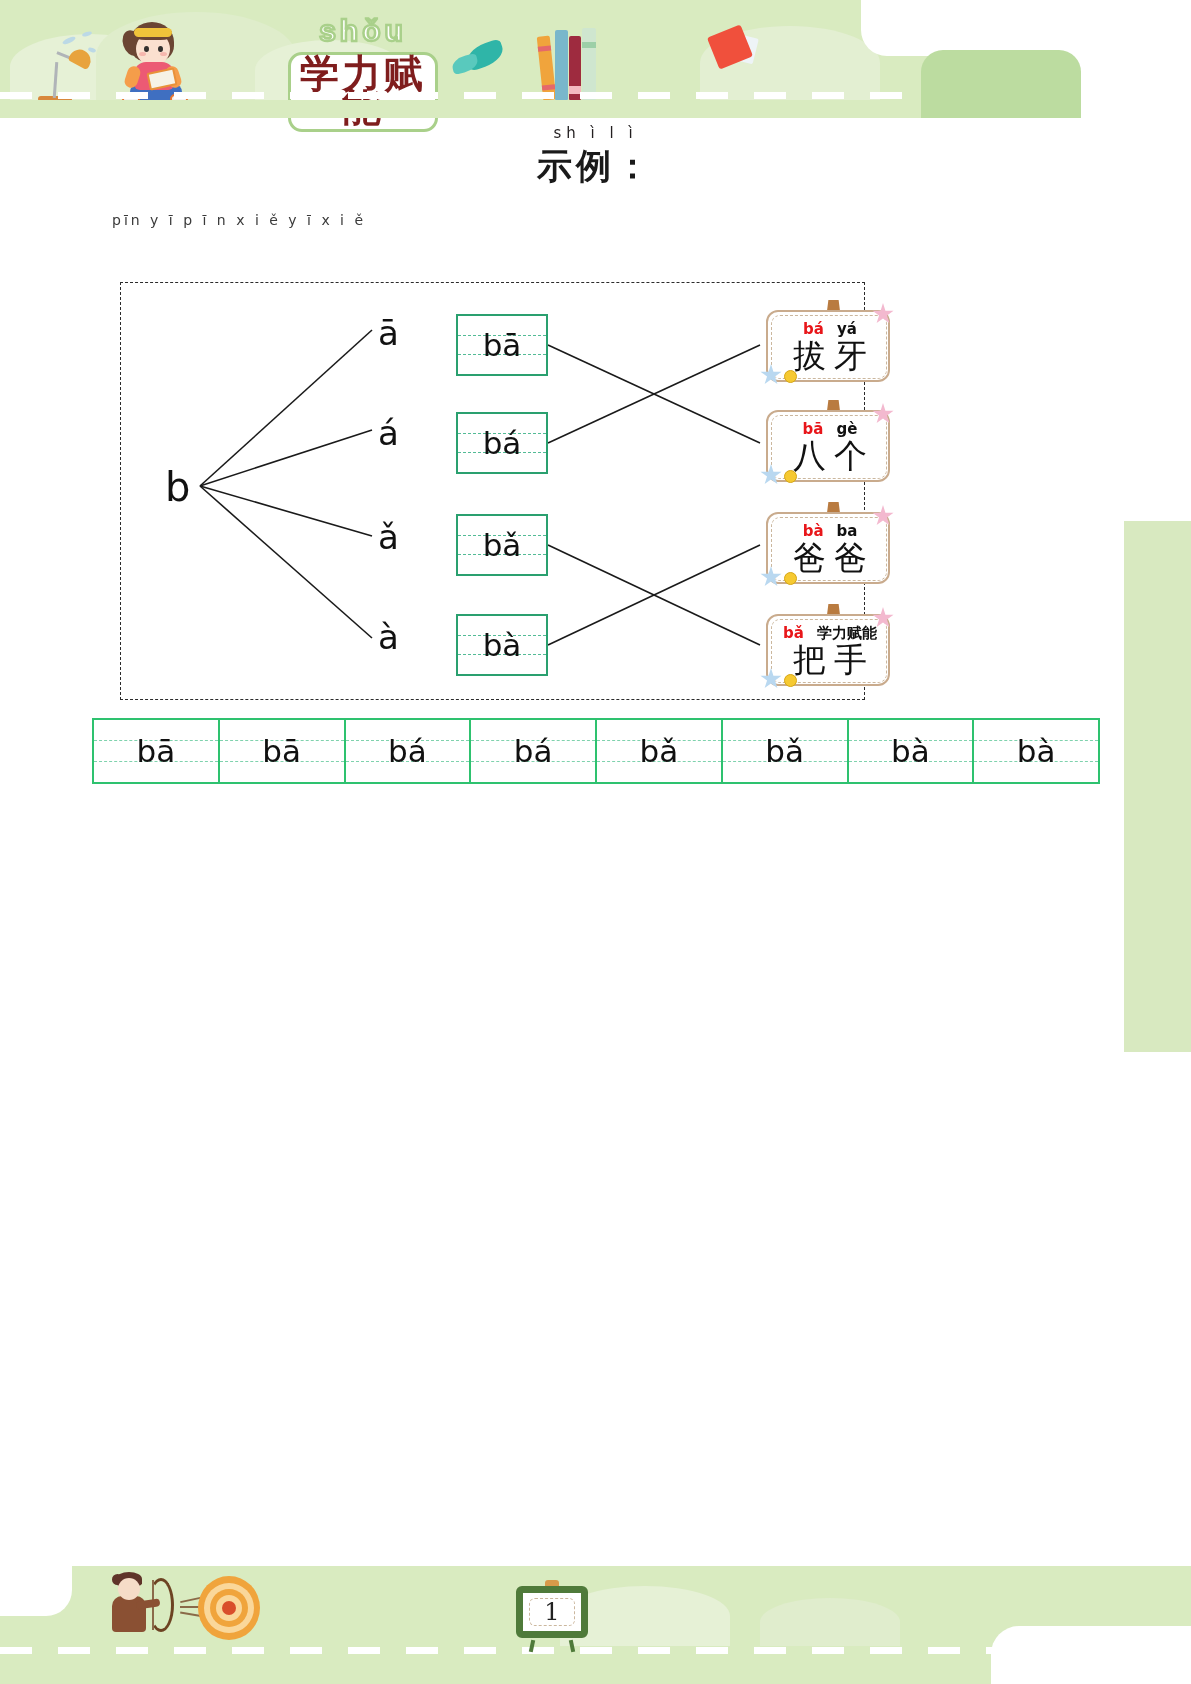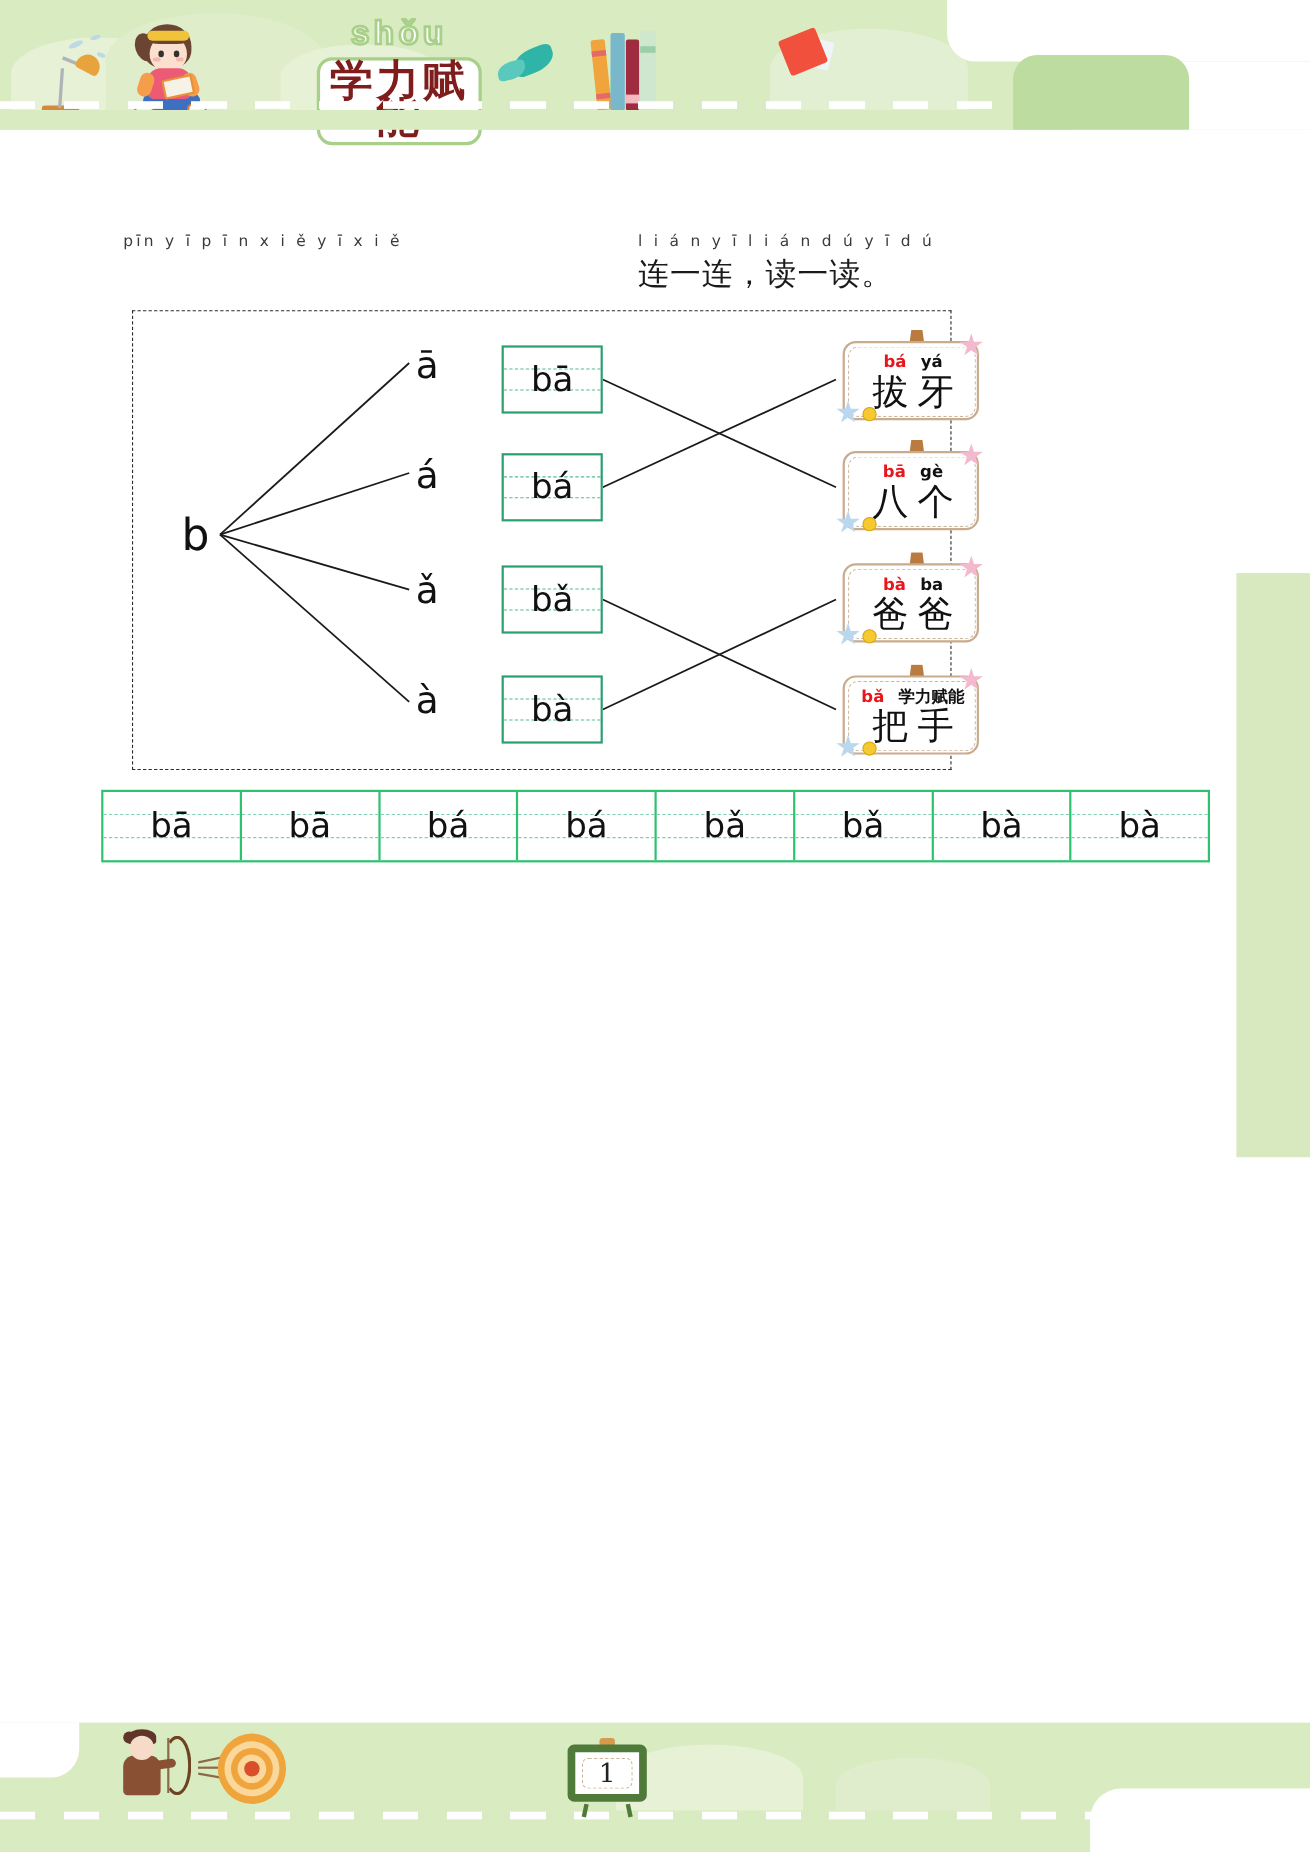--- a/index.html
+++ b/index.html
@@ -453,28 +453,28 @@
     <div class="spark s2"></div>
     <div class="spark s3"></div>
 
     <div class="road-dash"></div>
     <div class="header-bottom-round"></div>
     <div class="hb-white-cut"></div>
     <div class="hb-white-cut2"></div>
     <div class="hb-greenbox"></div>
   </div>
 
+  <div class="shili">
+    <div class="shili-py">sh ì l ì</div>
+    <div class="shili-hz">示例：</div>
+  </div>
 
   <div class="headings">
     <div class="heading left">
       <div class="hd-py">pīn y ī p ī n    x i ě y ī x i ě</div>
-    </div>
-    <div class="heading right">
-      <div class="hd-py">l i á n y  ī l i á n     d ú y ī d ú</div>
-      <div class="hd-hz">连一连，读一读。</div>
     </div>
   </div>
 
   <div class="exercise-box"></div>
 
   <div class="b-letter">b</div>
 
   <svg class="svg-lines" viewBox="0 0 1191 1684">
 
     <line x1="200" y1="486" x2="372" y2="330" stroke="#1a1a1a" stroke-width="1.6"></line>

